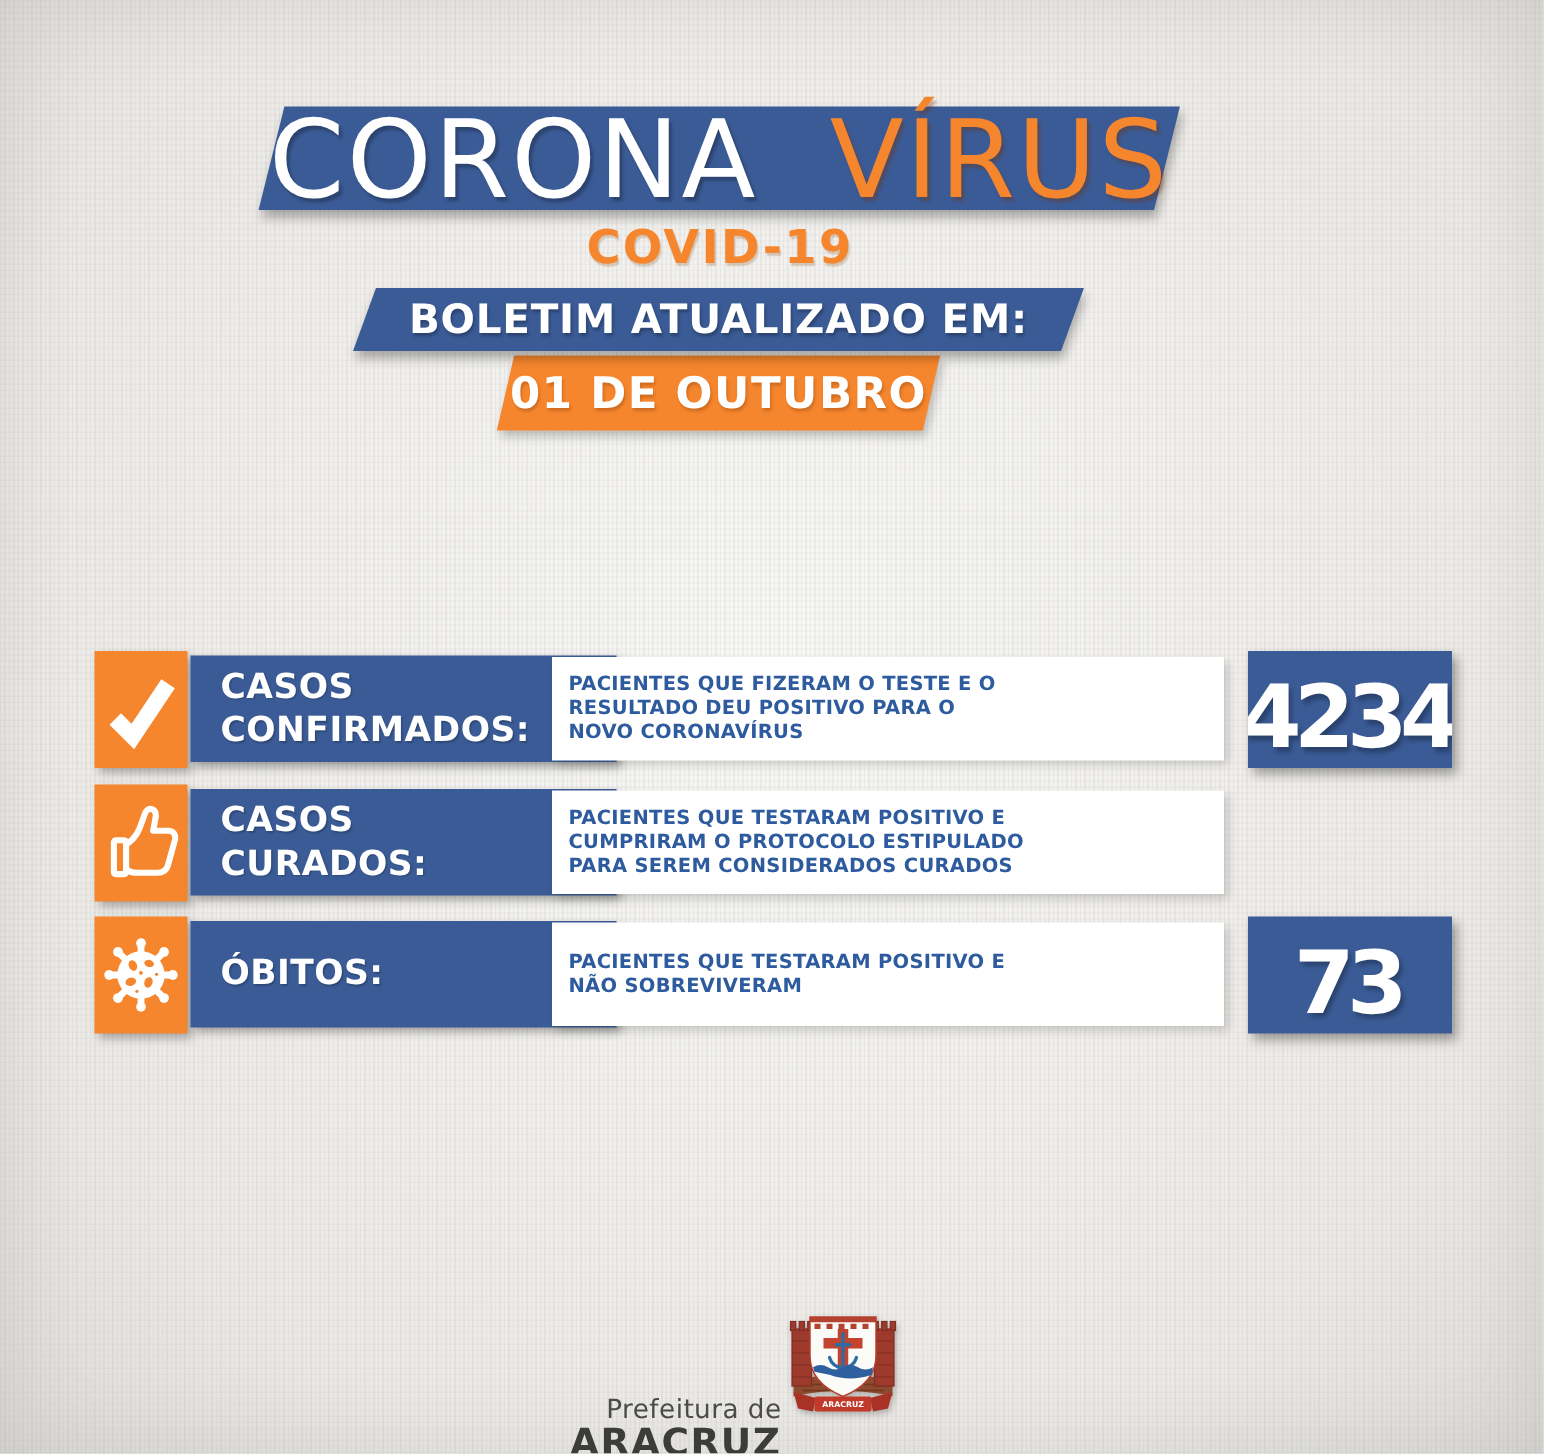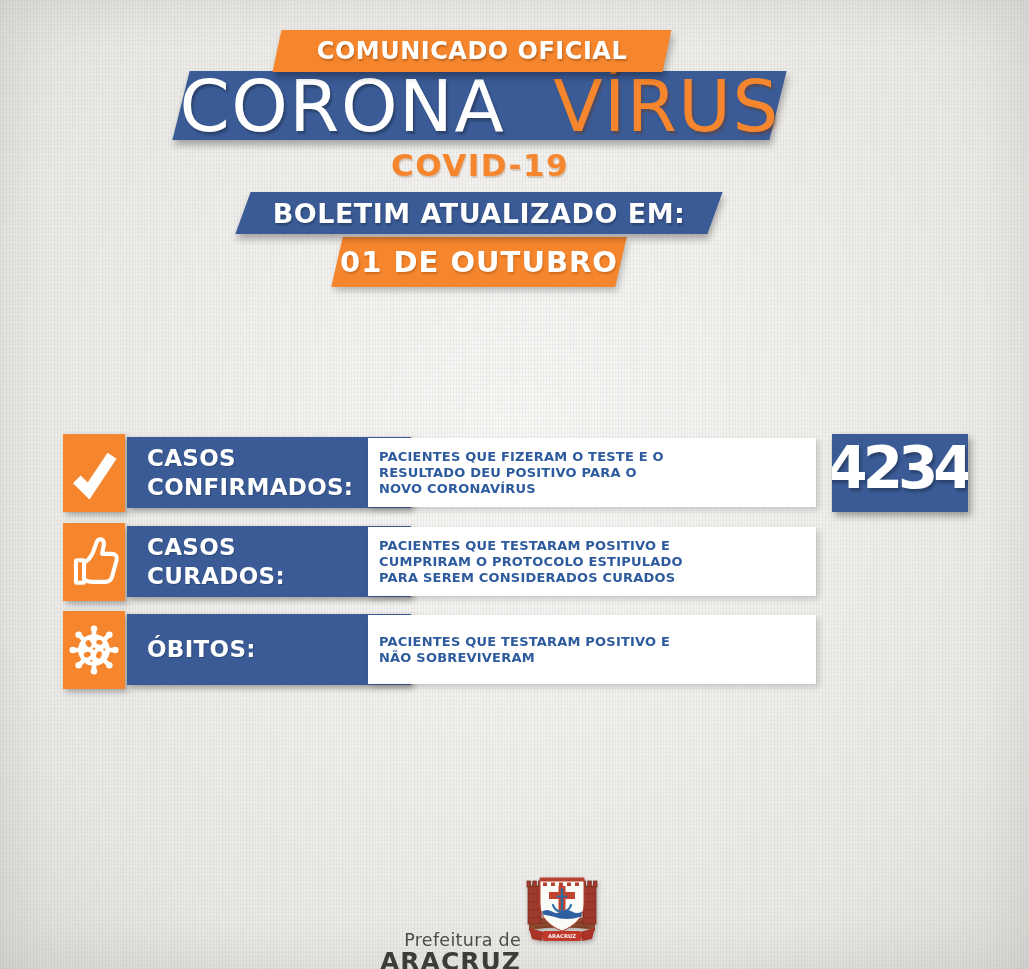--- a/index.html
+++ b/index.html
@@ -95,21 +95,21 @@
   }
   .desc-box span {
     color:#2d5b9e; font-weight:bold; font-size:13px; line-height:16px;
     letter-spacing:0.2px; white-space:pre-line;
   }
 
   .value-box {
     position:absolute; left:769px; top:0; width:136px; height:78px;
     background:#3a5b96;
     box-shadow:3px 4px 7px rgba(0,0,0,0.35);
-    display:flex; align-items:flex-start; justify-content:center;
+    display:flex; align-items:flex-end; justify-content:center;
     overflow:hidden;
   }
   .value-box span {
     color:#fff; font-weight:bold; font-size:58px; letter-spacing:-5px;
     padding-right:4px;
     text-shadow:2px 3px 3px rgba(0,0,0,0.28);
   }
 
   
   .footer-org {
@@ -119,26 +119,20 @@
   .footer-org .l1 { color:#4b4b49; font-size:17.5px; letter-spacing:0.3px;margin-top:48px; }
   .footer-org .l2 { color:#3c3c3a; font-size:25px; font-weight:bold; letter-spacing:1px; }
   .crest { position:absolute; left:525px; top:866px; width:74px; height:82px; }
   .crest svg { width:100%; height:100%; display:block; filter:drop-shadow(1px 2px 2px rgba(0,0,0,0.25)); }
 </style>
 </head>
 <body>
 
 <div class="poster">
 
-  <div class="banner banner-kicker">
-    <div class="skin"></div>
-    <div class="inner">
-        <span>COMUNICADO OFICIAL</span>
-      </div>
-  </div>
 
   <div class="banner banner-title">
     <div class="skin"></div>
     <div class="inner">
         <span>CORONA</span>
         <span class="accent">VÍRUS</span>
       </div>
   </div>
 
   <div class="disease-line">COVID-19</div>
@@ -232,20 +226,23 @@
         </g>
       </svg>
     </div>
     <div class="label-box">
       <span>ÓBITOS:</span>
     </div>
     <div class="desc-box">
       <span>PACIENTES QUE TESTARAM POSITIVO E
 NÃO SOBREVIVERAM</span>
     </div>
+    <div class="value-box">
+      <span>73</span>
+    </div>
   </div>
 
   <div class="footer-org">
     <div class="l1">Prefeitura de</div>
     <div class="l2">ARACRUZ</div>
   </div>
 
   <div class="crest">
     <svg viewBox="0 0 74 82" aria-hidden="true">
 

